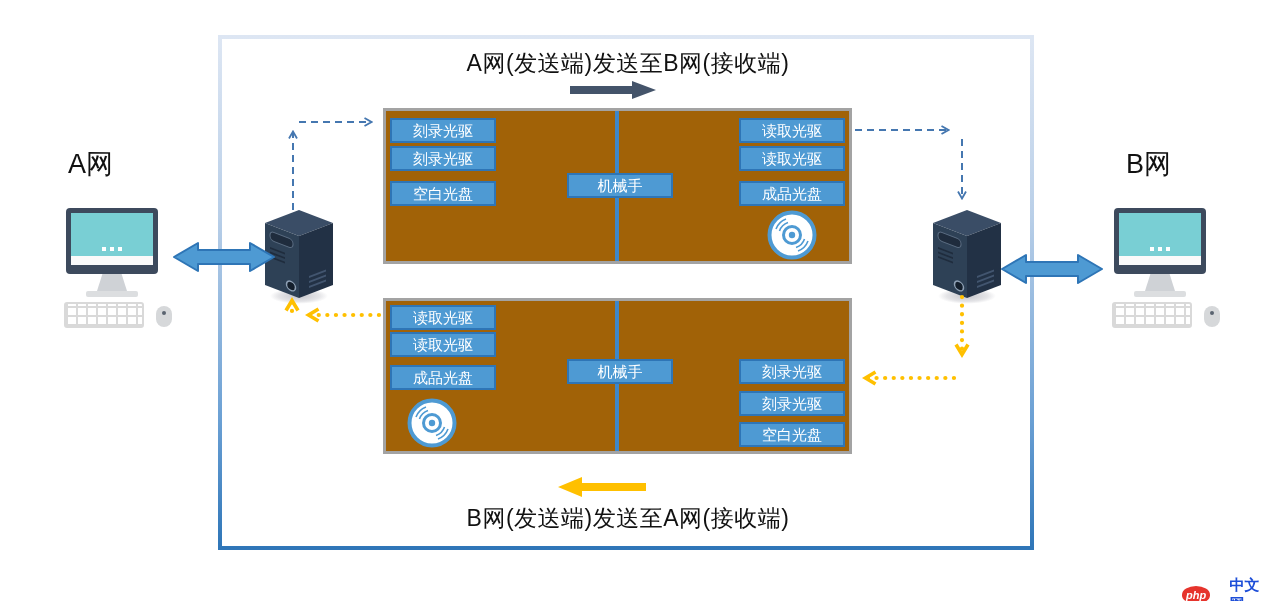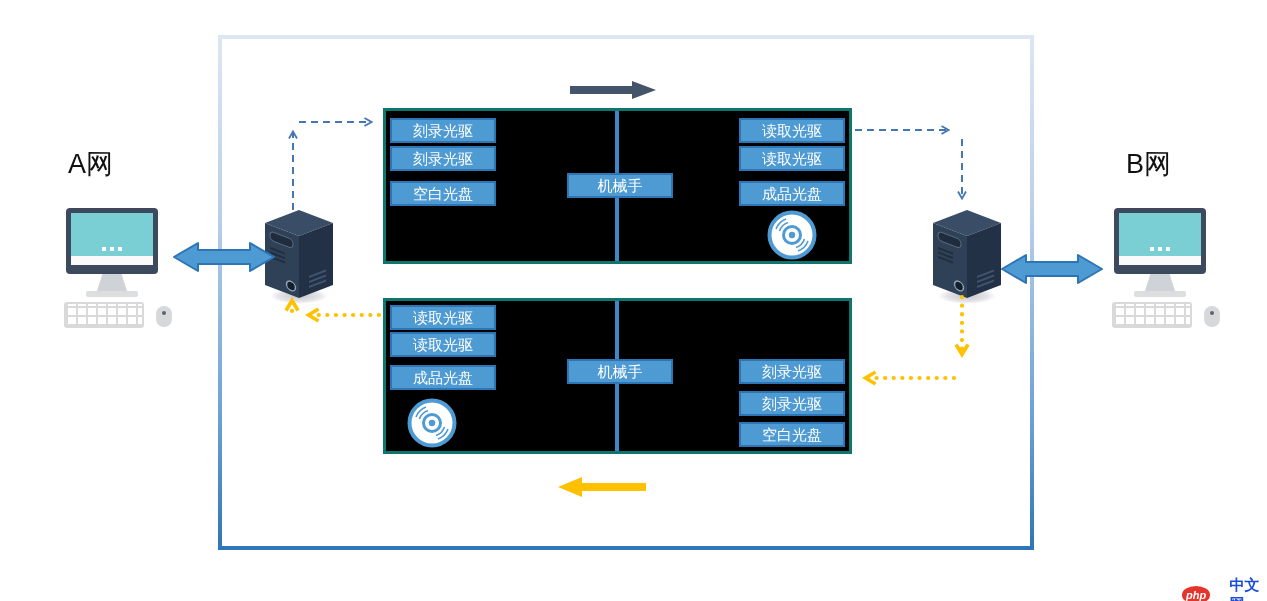--- a/index.html
+++ b/index.html
@@ -10,21 +10,21 @@
   
   #boundary{left:218px;top:35px;width:808px;height:507px;border:4px solid #5b9bd5;
             border-image:linear-gradient(180deg,#dde6f3 0%,#b9cfe8 35%,#6ba0d4 75%,#2f76b8 100%) 1;}
 
   
   .flow-title{width:440px;text-align:center;font-size:23px;color:#111;letter-spacing:.5px;}
   #flow-title-top{left:408px;top:48px;}
   #flow-title-bottom{left:408px;top:503px;}
 
   
-  .chamber{background:#000000;border:3px solid #0f766e;width:463px;height:150px;}
+  .chamber{background:#a16207;border:3px solid #a3a3a3;width:463px;height:150px;}
   #chamber-top{left:383px;top:108px;}
   #chamber-bottom{left:383px;top:298px;}
   .divider{left:229px;top:0;width:4px;height:150px;background:#3e87c8;}
 
   .slot{position:absolute;width:106px;height:25px;box-sizing:border-box;
         background:#4e9ad3;border:2px solid #2e75b6;color:#fff;font-size:15px;
         display:flex;align-items:center;justify-content:center;line-height:1;}
 
   
   .computer{width:122px;height:122px;}
@@ -55,24 +55,26 @@
               font-weight:bold;font-style:italic;font-size:11px;display:flex;align-items:center;justify-content:center;}
   .logo-text{font-size:15px;font-weight:bold;color:#1d4ed8;}
 </style>
 </head>
 <body>
 
 <div id="canvas">
 
   <div class="abs" id="boundary"></div>
 
+  <div class="abs flow-title" id="flow-title-top">A网(发送端)发送至B网(接收端)</div>
   <svg class="abs" style="left:570px;top:80px" width="88" height="20">
     <path d="M0,6 H62 V1 L86,10 L62,19 V14 H0 Z" fill="#44546a"></path>
   </svg>
 
+  <div class="abs flow-title" id="flow-title-bottom">B网(发送端)发送至A网(接收端)</div>
   <svg class="abs" style="left:556px;top:476px" width="90" height="22">
     <path d="M90,7 H26 V1 L2,11 L26,21 V15 H90 Z" fill="#ffc000"></path>
   </svg>
 
   <div class="abs chamber" id="chamber-top">
     <div class="abs divider"></div>
     <div class="slot" style="left:4px;top:7px">刻录光驱</div>
     <div class="slot" style="left:4px;top:35px">刻录光驱</div>
     <div class="slot" style="left:4px;top:70px">空白光盘</div>
     <div class="slot" style="left:181px;top:62px">机械手</div>

